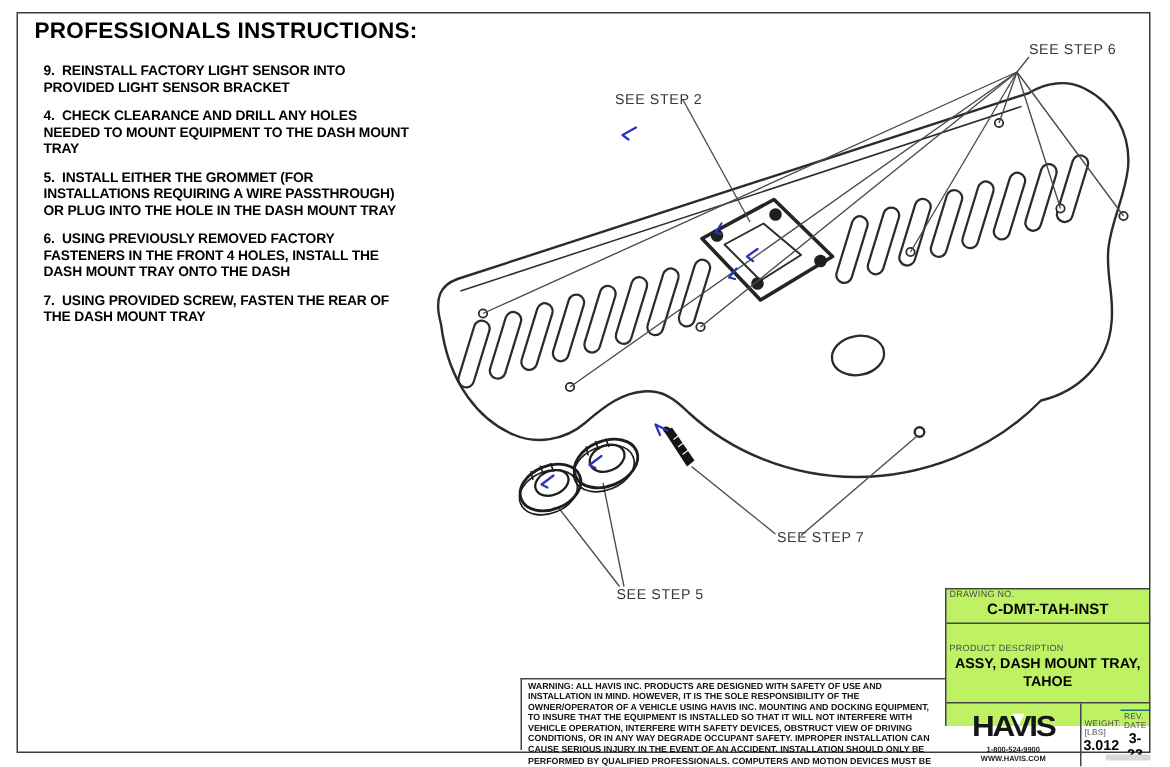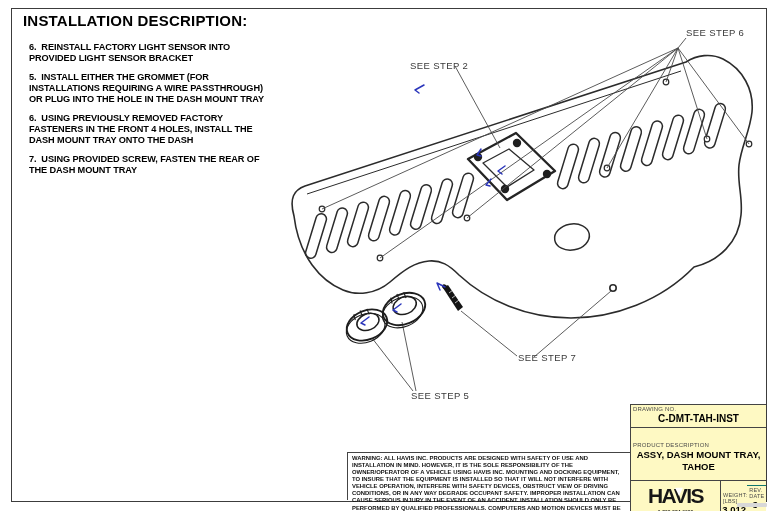--- a/index.html
+++ b/index.html
@@ -13,22 +13,22 @@
         white-space:pre-wrap;color:#000;letter-spacing:-0.1px;}
   
   .diagram{position:absolute;left:0;top:0;width:780px;height:511px;}
   .callout-text{font-family:"Liberation Sans",sans-serif;font-size:9.5px;fill:#3a3a3a;letter-spacing:.4px;}
   
   .warning-box{position:absolute;left:347px;top:452px;width:283px;height:48px;
                border-top:1px solid #444;border-left:1px solid #444;box-sizing:border-box;
                padding:2px 3px 0 4px;}
   .warning-text{font-size:5.9px;font-weight:bold;line-height:1.2;color:#111;letter-spacing:0;}
   
-  .title-block{position:absolute;left:630px;top:404px;width:136px;height:108px;
-               border-top:1px solid #444;border-left:1px solid #444;box-sizing:border-box;background:#fef9c3;}
+  .title-block{position:absolute;left:630px;top:392px;width:136px;height:92px;
+               border-top:1px solid #444;border-left:1px solid #444;box-sizing:border-box;background:#bef264;}
   .tb-row{box-sizing:border-box;border-bottom:1px solid #444;}
   .tb-label{font-size:6px;color:#4a4a4a;padding:1px 0 0 2px;letter-spacing:.2px;}
   .tb-value{font-weight:bold;text-align:center;color:#000;}
   .tb-r1{height:23px;}
   .tb-r1 .tb-value{font-size:10px;margin-top:1px;}
   .tb-r2{height:40px;margin-top:13px;}
   .tb-r2 .tb-value{font-size:9.5px;line-height:1.1;margin-top:2px;}
   .tb-r3{height:44px;border-bottom:none;display:flex;}
   .tb-logo-cell{width:90px;border-right:1px solid #444;box-sizing:border-box;position:relative;
                 display:flex;flex-direction:column;align-items:center;justify-content:center;}
@@ -47,23 +47,26 @@
   .corner-stamp{position:absolute;left:737px;top:503px;width:30px;height:4px;
                 background:#d8d8d8;border-radius:1px;}
 </style>
 </head>
 <body>
 
 <div class="page">
   <div class="frame"></div>
 
   <div class="instructions">
-    <h1>INSTALLATION DESCRIPTION:</h1>
-    <div class="step">6.  REINSTALL FACTORY LIGHT SENSOR INTO
+    <h1>PROFESSIONALS INSTRUCTIONS:</h1>
+    <div class="step">9.  REINSTALL FACTORY LIGHT SENSOR INTO
 PROVIDED LIGHT SENSOR BRACKET</div>
+    <div class="step">4.  CHECK CLEARANCE AND DRILL ANY HOLES
+NEEDED TO MOUNT EQUIPMENT TO THE DASH MOUNT
+TRAY</div>
     <div class="step">5.  INSTALL EITHER THE GROMMET (FOR
 INSTALLATIONS REQUIRING A WIRE PASSTHROUGH)
 OR PLUG INTO THE HOLE IN THE DASH MOUNT TRAY</div>
     <div class="step">6.  USING PREVIOUSLY REMOVED FACTORY
 FASTENERS IN THE FRONT 4 HOLES, INSTALL THE
 DASH MOUNT TRAY ONTO THE DASH</div>
     <div class="step">7.  USING PROVIDED SCREW, FASTEN THE REAR OF
 THE DASH MOUNT TRAY</div>
   </div>
 

